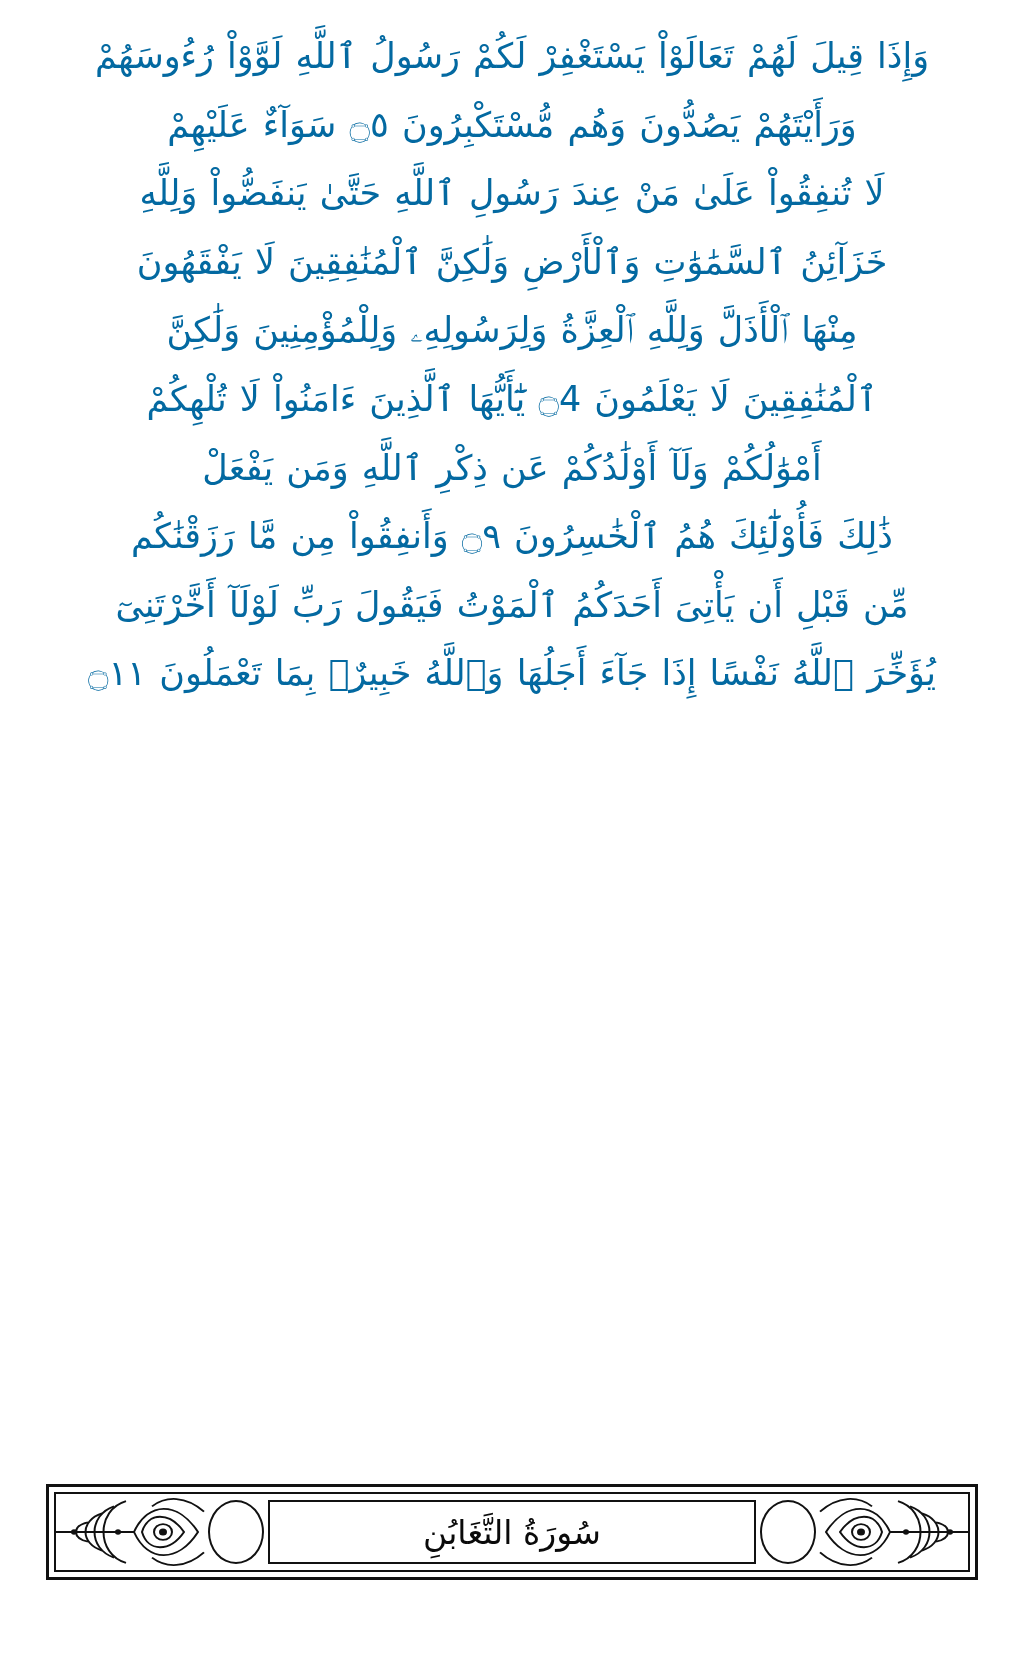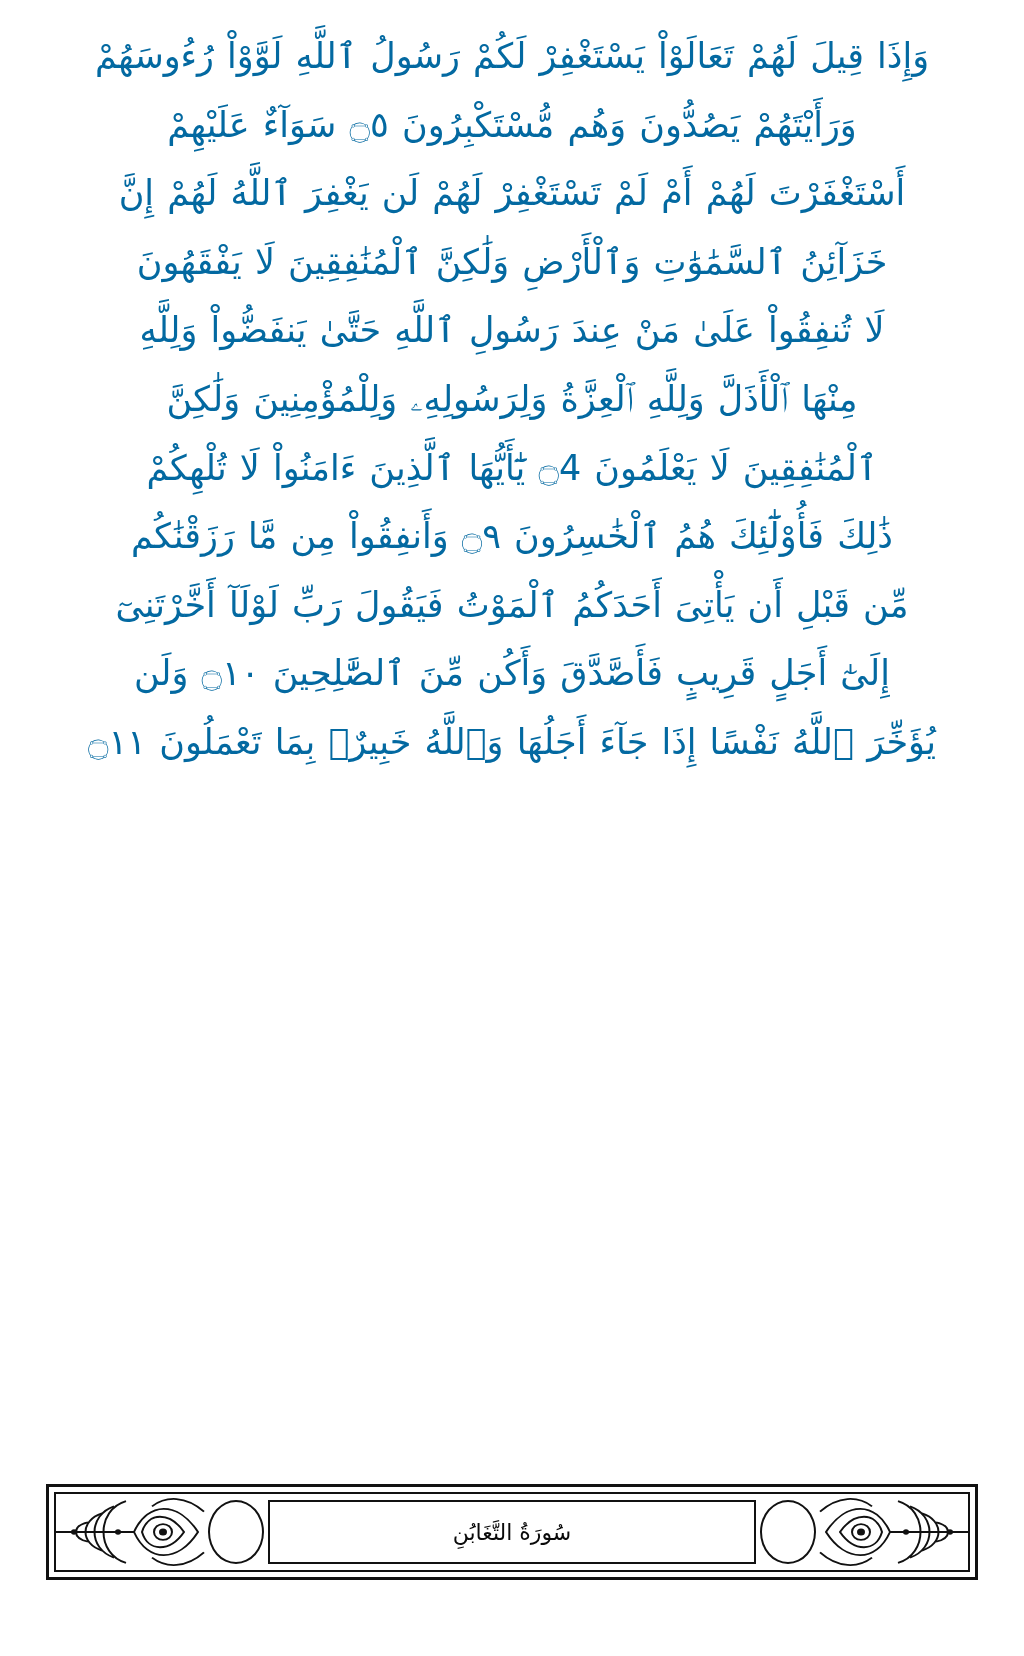--- a/index.html
+++ b/index.html
@@ -92,42 +92,41 @@
     top: 6px;
     bottom: 6px;
     border: 2px solid #111;
     box-sizing: border-box;
     display: flex;
     align-items: center;
     justify-content: center;
   }
   .surah-title {
     font-family: "DejaVu Sans", serif;
-    font-size: 22px;
+    font-size: 33px;
     color: #0a0a0a;
     direction: rtl;
     white-space: nowrap;
   }
 </style>
 </head>
 <body>
 
 <div class="page">
 
   <div class="mushaf-text">
     <span class="line">وَإِذَا قِيلَ لَهُمْ تَعَالَوْاْ يَسْتَغْفِرْ لَكُمْ رَسُولُ ٱللَّهِ لَوَّوْاْ رُءُوسَهُمْ</span>
     <span class="line">وَرَأَيْتَهُمْ يَصُدُّونَ وَهُم مُّسْتَكْبِرُونَ ۝٥ سَوَآءٌ عَلَيْهِمْ</span>
-    <span class="line">أَسْتَغْفَرْتَ لَهُمْ أَمْ لَمْ تَسْتَغْفِرْ لَهُمْ لَن يَغْفِرَ ٱللَّهُ لَهُمْ إِنَّ</span>
+    <span class="line">لَا تُنفِقُواْ عَلَىٰ مَنْ عِندَ رَسُولِ ٱللَّهِ حَتَّىٰ يَنفَضُّواْ وَلِلَّهِ</span>
     <span class="line">خَزَآئِنُ ٱلسَّمَٰوَٰتِ وَٱلْأَرْضِ وَلَٰكِنَّ ٱلْمُنَٰفِقِينَ لَا يَفْقَهُونَ</span>
-    <span class="line">لَا تُنفِقُواْ عَلَىٰ مَنْ عِندَ رَسُولِ ٱللَّهِ حَتَّىٰ يَنفَضُّواْ وَلِلَّهِ</span>
     <span class="line">مِنْهَا ٱلْأَذَلَّ وَلِلَّهِ ٱلْعِزَّةُ وَلِرَسُولِهِۦ وَلِلْمُؤْمِنِينَ وَلَٰكِنَّ</span>
     <span class="line">ٱلْمُنَٰفِقِينَ لَا يَعْلَمُونَ ۝4 يَٰٓأَيُّهَا ٱلَّذِينَ ءَامَنُواْ لَا تُلْهِكُمْ</span>
+    <span class="line">أَمْوَٰلُكُمْ وَلَآ أَوْلَٰدُكُمْ عَن ذِكْرِ ٱللَّهِ وَمَن يَفْعَلْ</span>
     <span class="line">ذَٰلِكَ فَأُوْلَٰٓئِكَ هُمُ ٱلْخَٰسِرُونَ ۝٩ وَأَنفِقُواْ مِن مَّا رَزَقْنَٰكُم</span>
     <span class="line">مِّن قَبْلِ أَن يَأْتِىَ أَحَدَكُمُ ٱلْمَوْتُ فَيَقُولَ رَبِّ لَوْلَآ أَخَّرْتَنِىٓ</span>
-    <span class="line">إِلَىٰٓ أَجَلٍ قَرِيبٍ فَأَصَّدَّقَ وَأَكُن مِّنَ ٱلصَّٰلِحِينَ ۝١٠ وَلَن</span>
     <span class="line">يُؤَخِّرَ ٱللَّهُ نَفْسًا إِذَا جَآءَ أَجَلُهَا وَٱللَّهُ خَبِيرٌۢ بِمَا تَعْمَلُونَ ۝١١</span>
   </div>
 
   <div class="surah-band">
     <div class="surah-band-inner">
 
       <div class="band-orn right">
         <svg viewBox="0 0 150 86" preserveAspectRatio="none" aria-hidden="true">
           <g fill="none" stroke="#111" stroke-width="2">
             <path d="M8 43 C 28 8, 58 8, 72 43 C 58 78, 28 78, 8 43 Z"></path>

